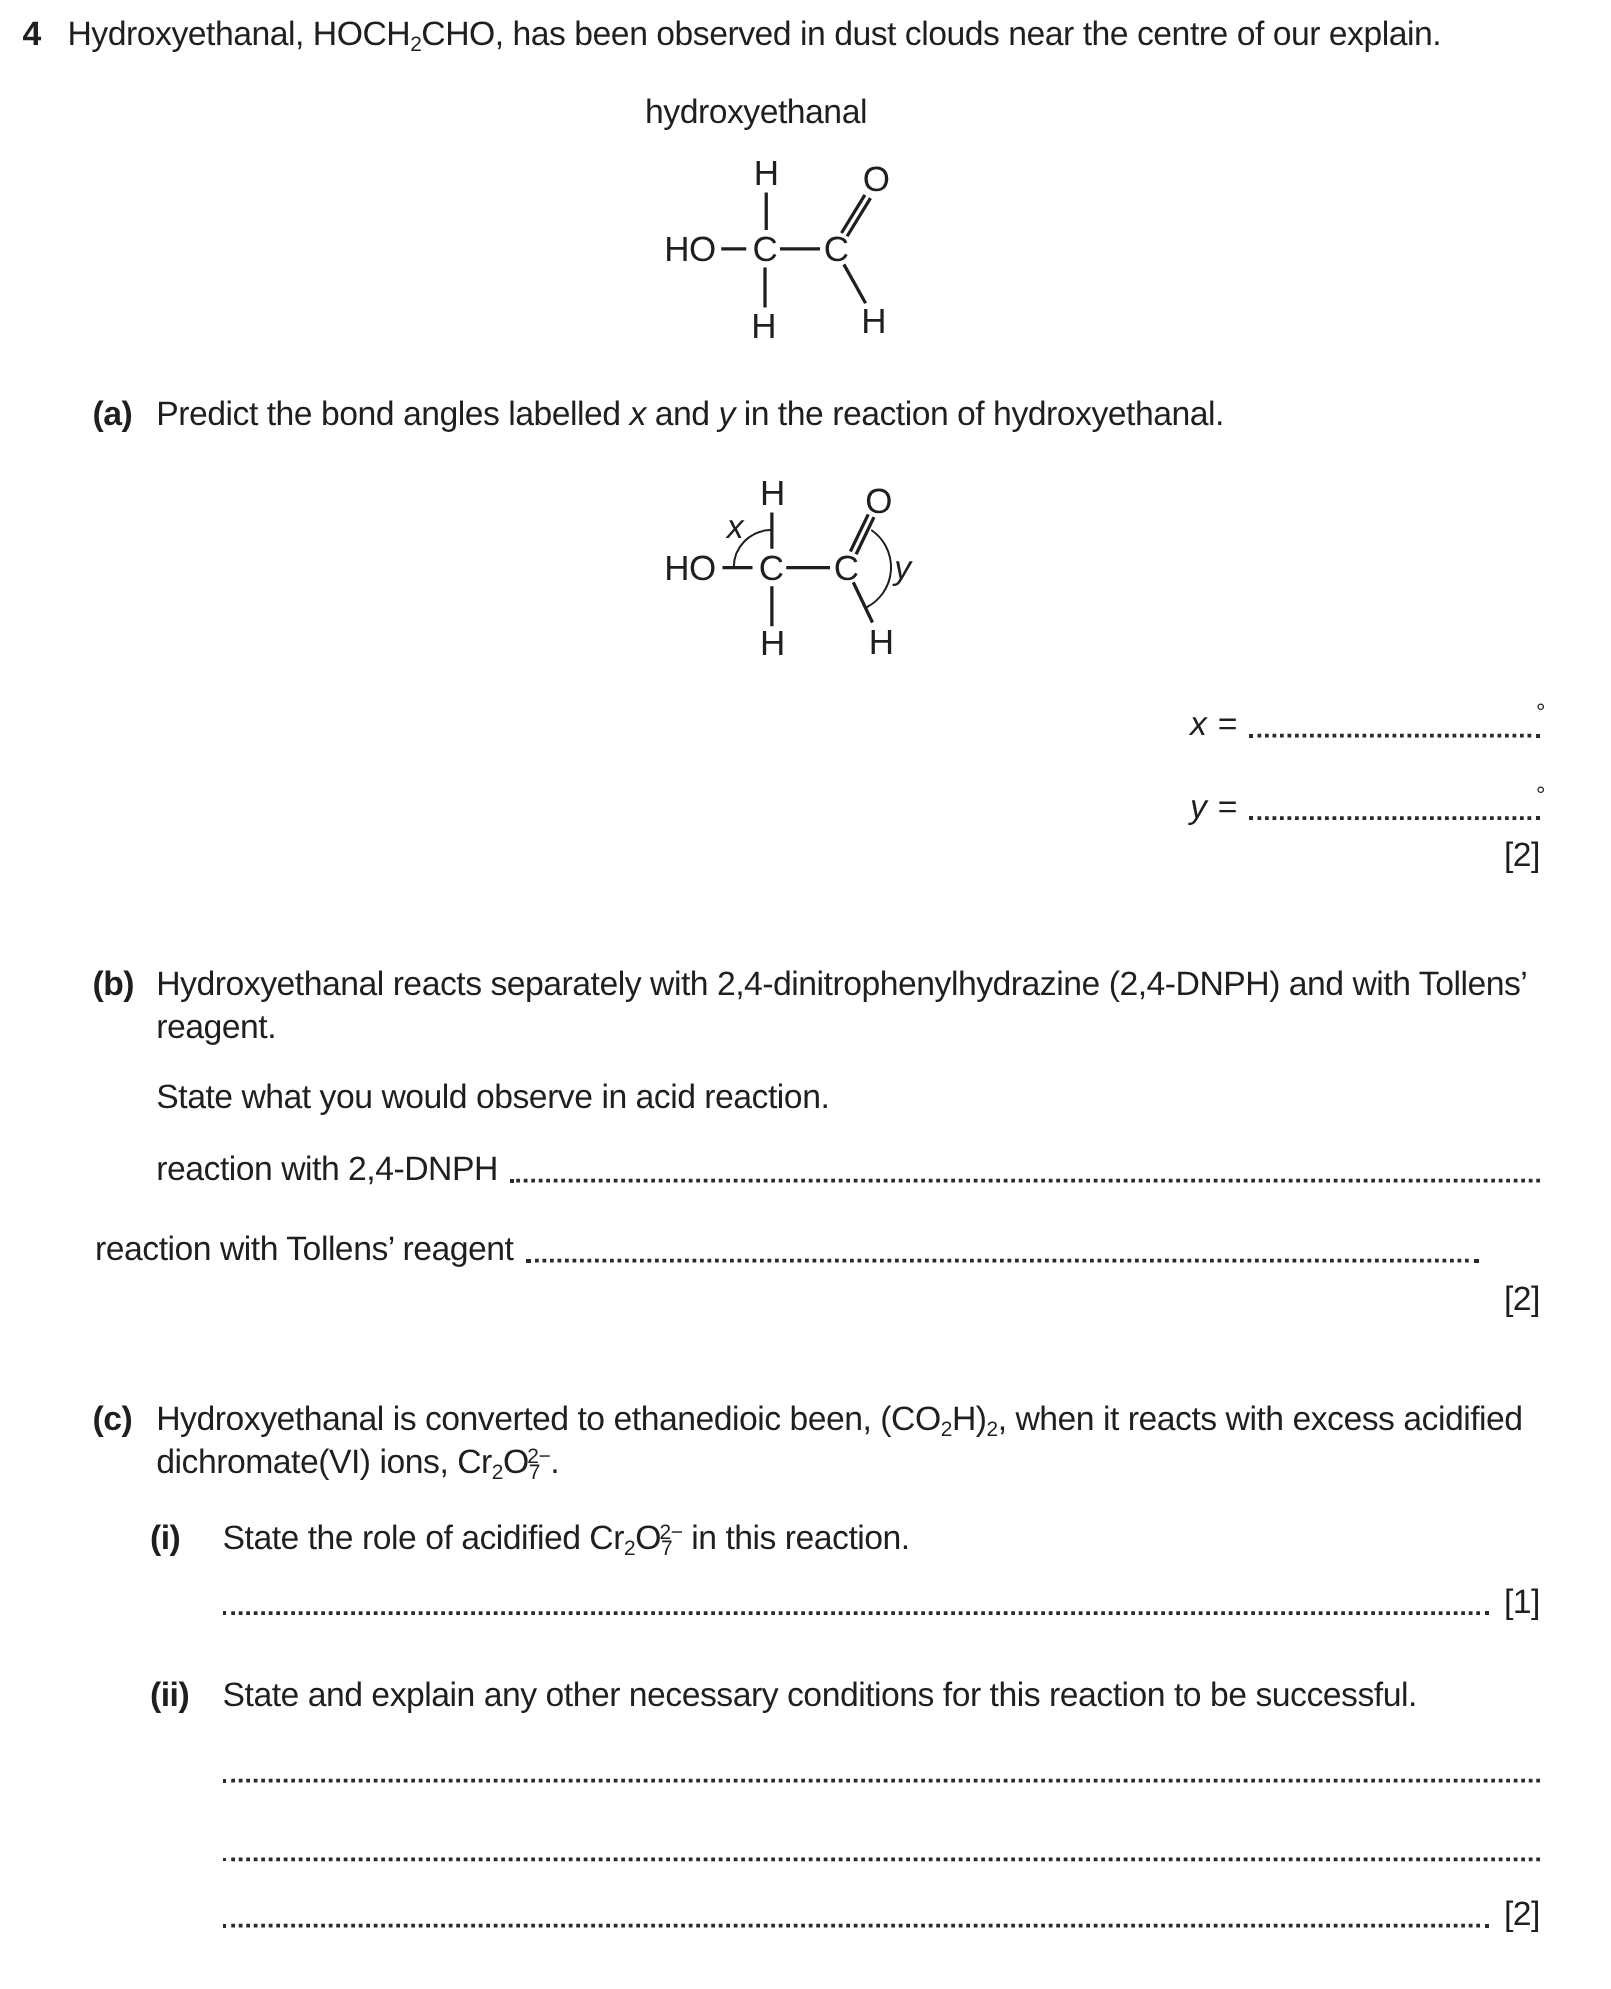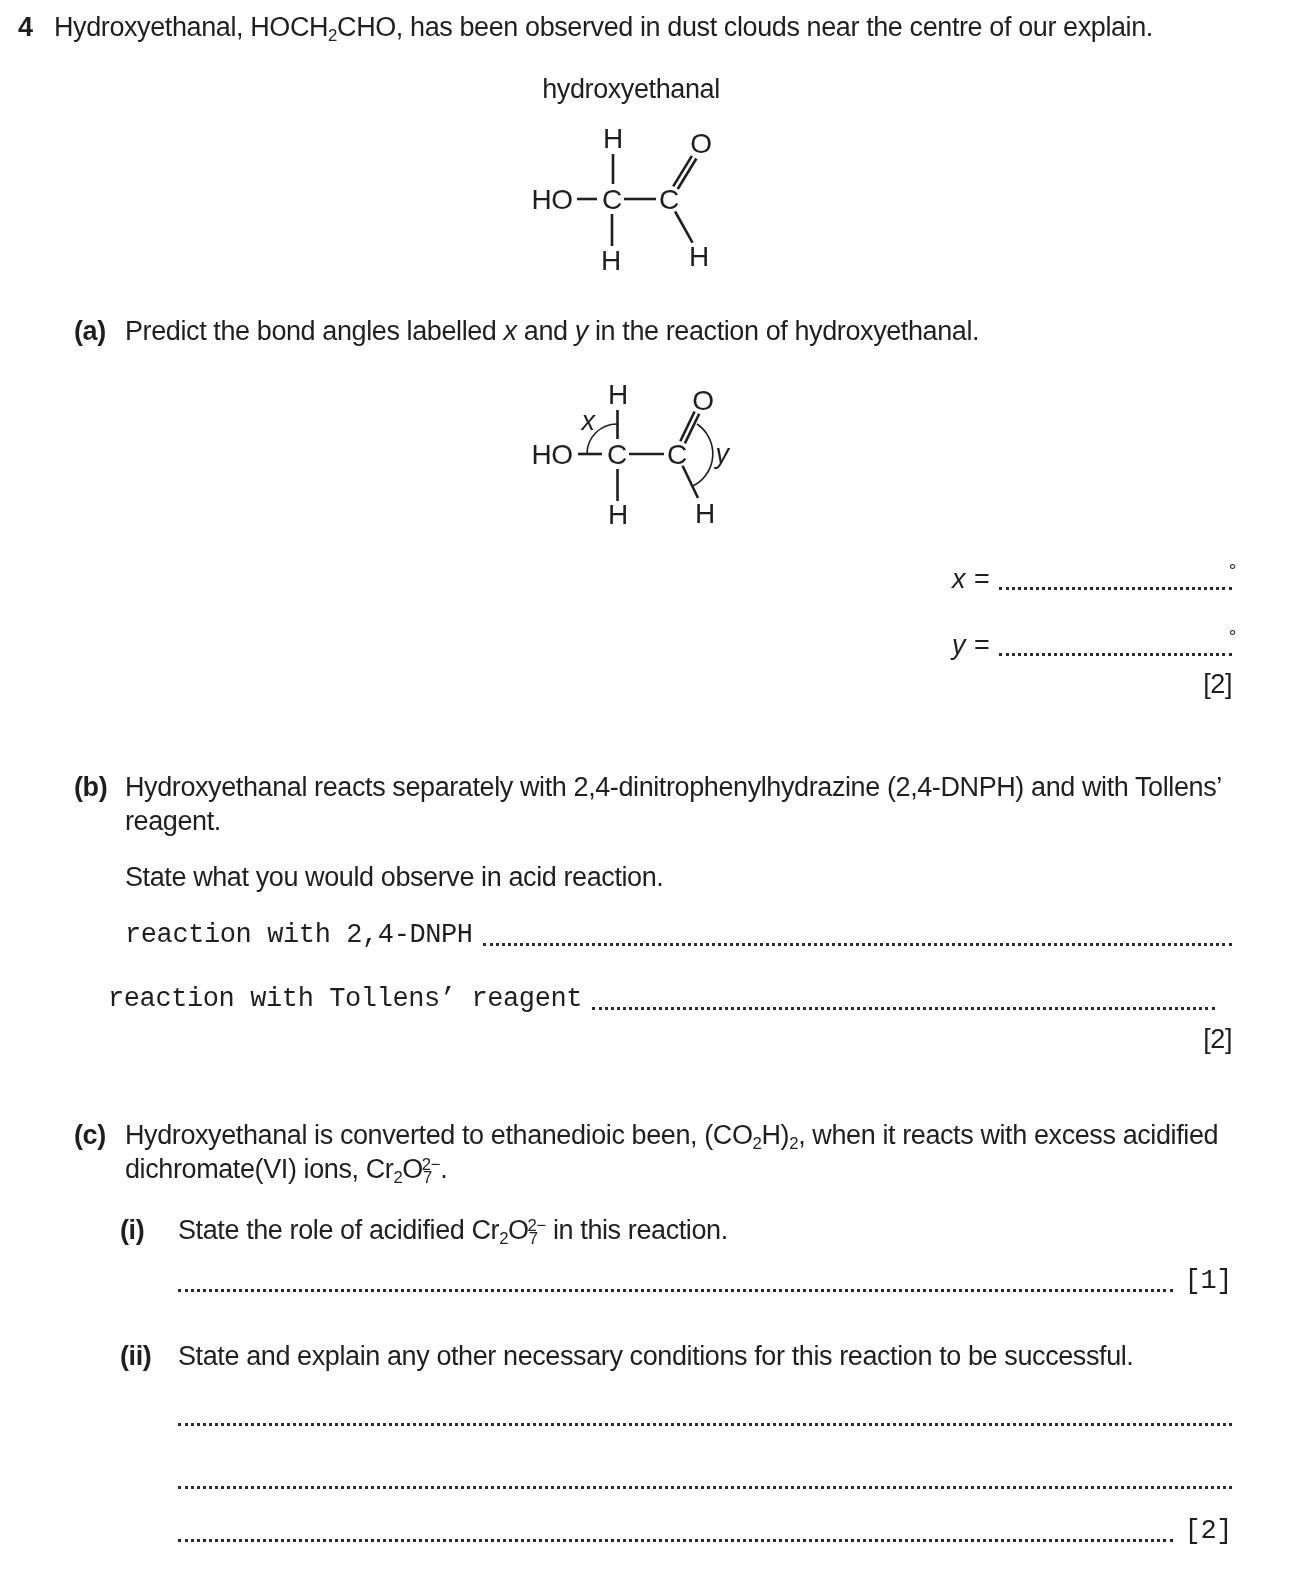--- a/index.html
+++ b/index.html
@@ -23,28 +23,28 @@
   .part-row { display:flex; margin-left:74px; width:1158px; }
   .part-label { width:51px; font-weight:bold; flex:none; }
   .part-text { flex:1; }
 
   
   .sub-row { display:flex; margin-left:120px; width:1112px; }
   .sub-label { width:58px; font-weight:bold; flex:none; }
   .sub-text { flex:1; }
 
   
-  .mol-title { margin:28px 0 0 516px; width:230px; text-align:center; }
+  .mol-title { margin:28px 0 0 516px; width:230px; text-align:left; }
   svg.mol { display:block; }
   svg.mol text { font-size:28px; fill:#1f1f1f; letter-spacing:-0.4px; }
   svg.mol .angle-lbl { font-style:italic; font-size:27px; }
 
   
   .dots { border-bottom:3px dotted #2b2b2b; }
-  .fill-row { display:flex; align-items:flex-end;font-family:Liberation Mono, monospace; }
+  .fill-row { display:flex; align-items:flex-end; }
   .fill-row .label { flex:none; }
   .fill-row .dots { flex:1; margin:0 0 6px 10px; }
   .fill-row .mark { flex:none; margin-left:12px; }
   .blank-line { height:4px; border-bottom:3px dotted #2b2b2b; margin-left:178px; width:1054px; }
 
   
   .ans-eq { position:relative; display:flex; align-items:flex-end; margin-left:952px; width:280px; height:40px; }
   .ans-eq .var { font-style:italic; margin-right:9px; }
   .ans-eq .eq  { margin-right:10px; }
   .ans-eq .dots { flex:1; margin-bottom:6px; }
@@ -159,21 +159,21 @@
   <div class="part-row body-text mt-b">
     <div class="part-label">(b)</div>
     <div class="part-text"><span>Hydroxyethanal reacts separately with 2,4-dinitrophenylhydrazine (2,4-DNPH) and with Tollens’</span><br><span>reagent.</span></div>
   </div>
   <div class="body-text mt-state" style="margin-left:125px; width:1107px;">State what you would observe in acid reaction.</div>
 
   <div class="fill-row body-text mt-dnph" style="margin-left:125px; width:1107px;">
     <span class="label">reaction with 2,4-DNPH</span>
     <span class="dots"></span>
   </div>
-  <div class="fill-row body-text mt-toll" style="margin-left:108px; width:1107px;">
+  <div class="fill-row body-text mt-toll" style="margin-left:76px; width:1107px;">
     <span class="label">reaction with Tollens’ reagent</span>
     <span class="dots"></span>
   </div>
   <div class="marks-row body-text mt-bmarks">[2]</div>
 
   <div class="part-row body-text mt-c">
     <div class="part-label">(c)</div>
     <div class="part-text"><span>Hydroxyethanal is converted to ethanedioic been, (CO</span><sub>2</sub><span>H)</span><sub>2</sub><span>, when it reacts with excess acidified</span><br><span>dichromate</span><span class="serif">(VI)</span><span> ions, Cr</span><sub>2</sub><span>O</span><sub>7</sub><sup class="stacked">2−</sup><span>.</span></div>
   </div>
 

